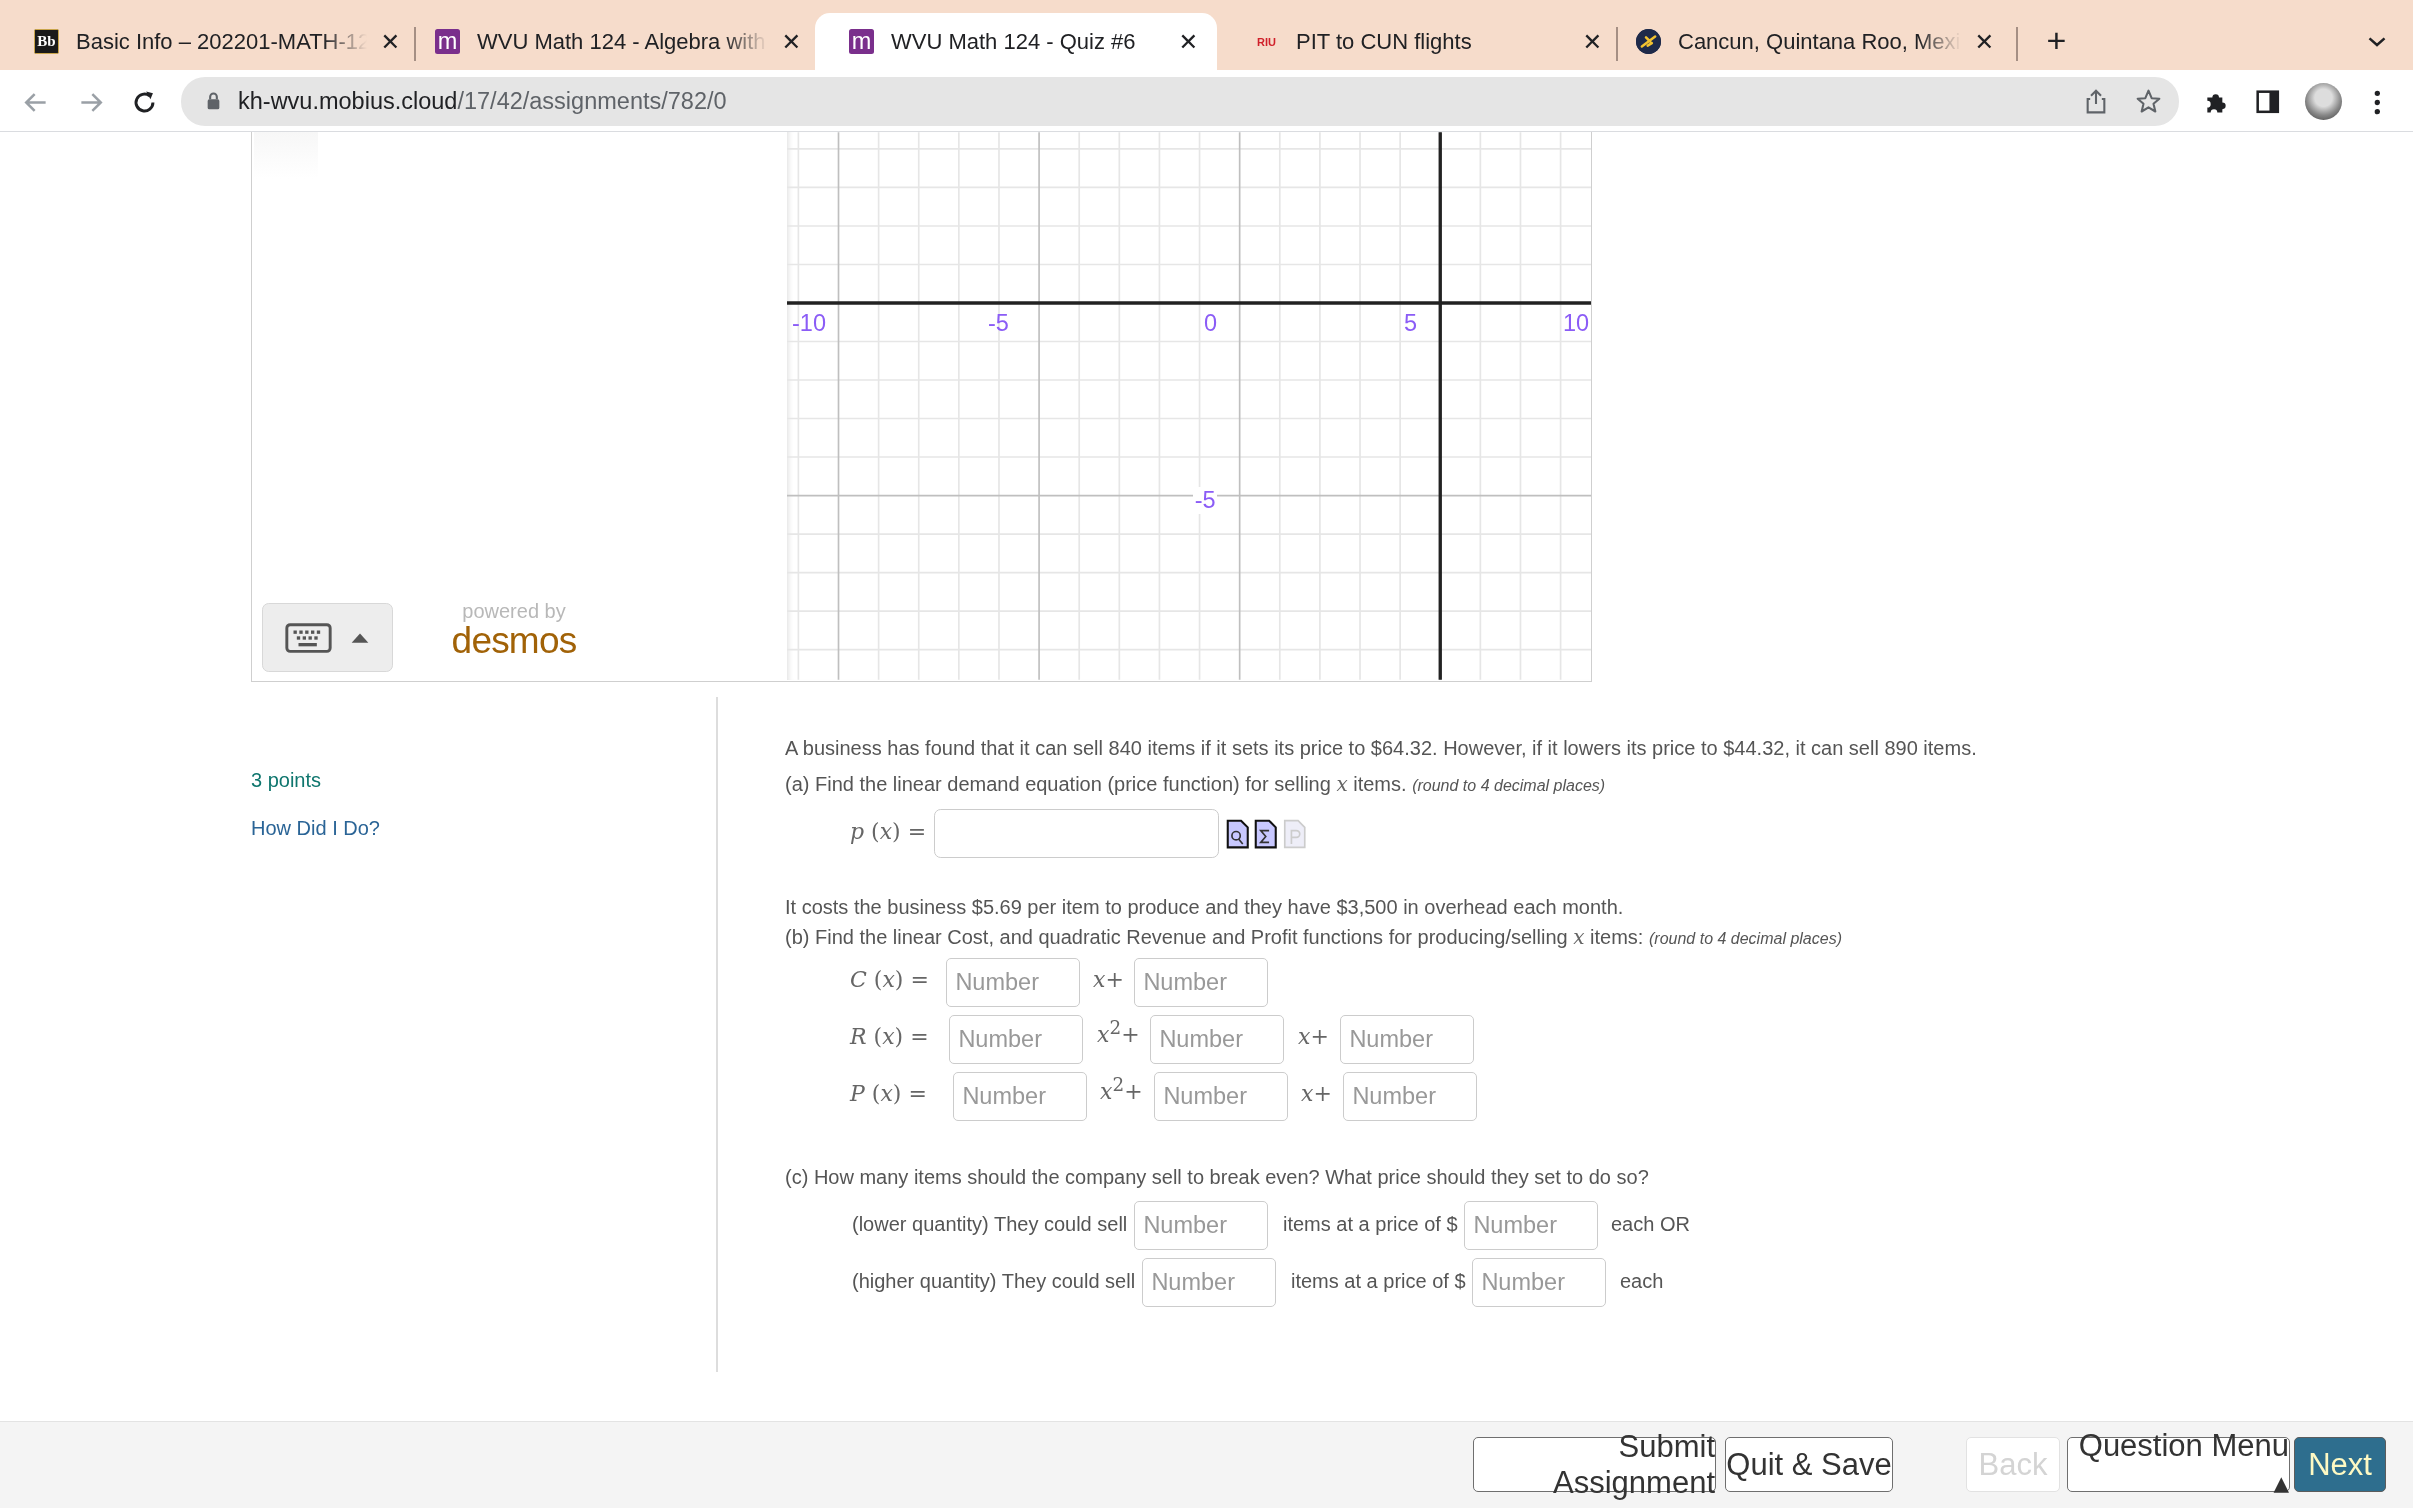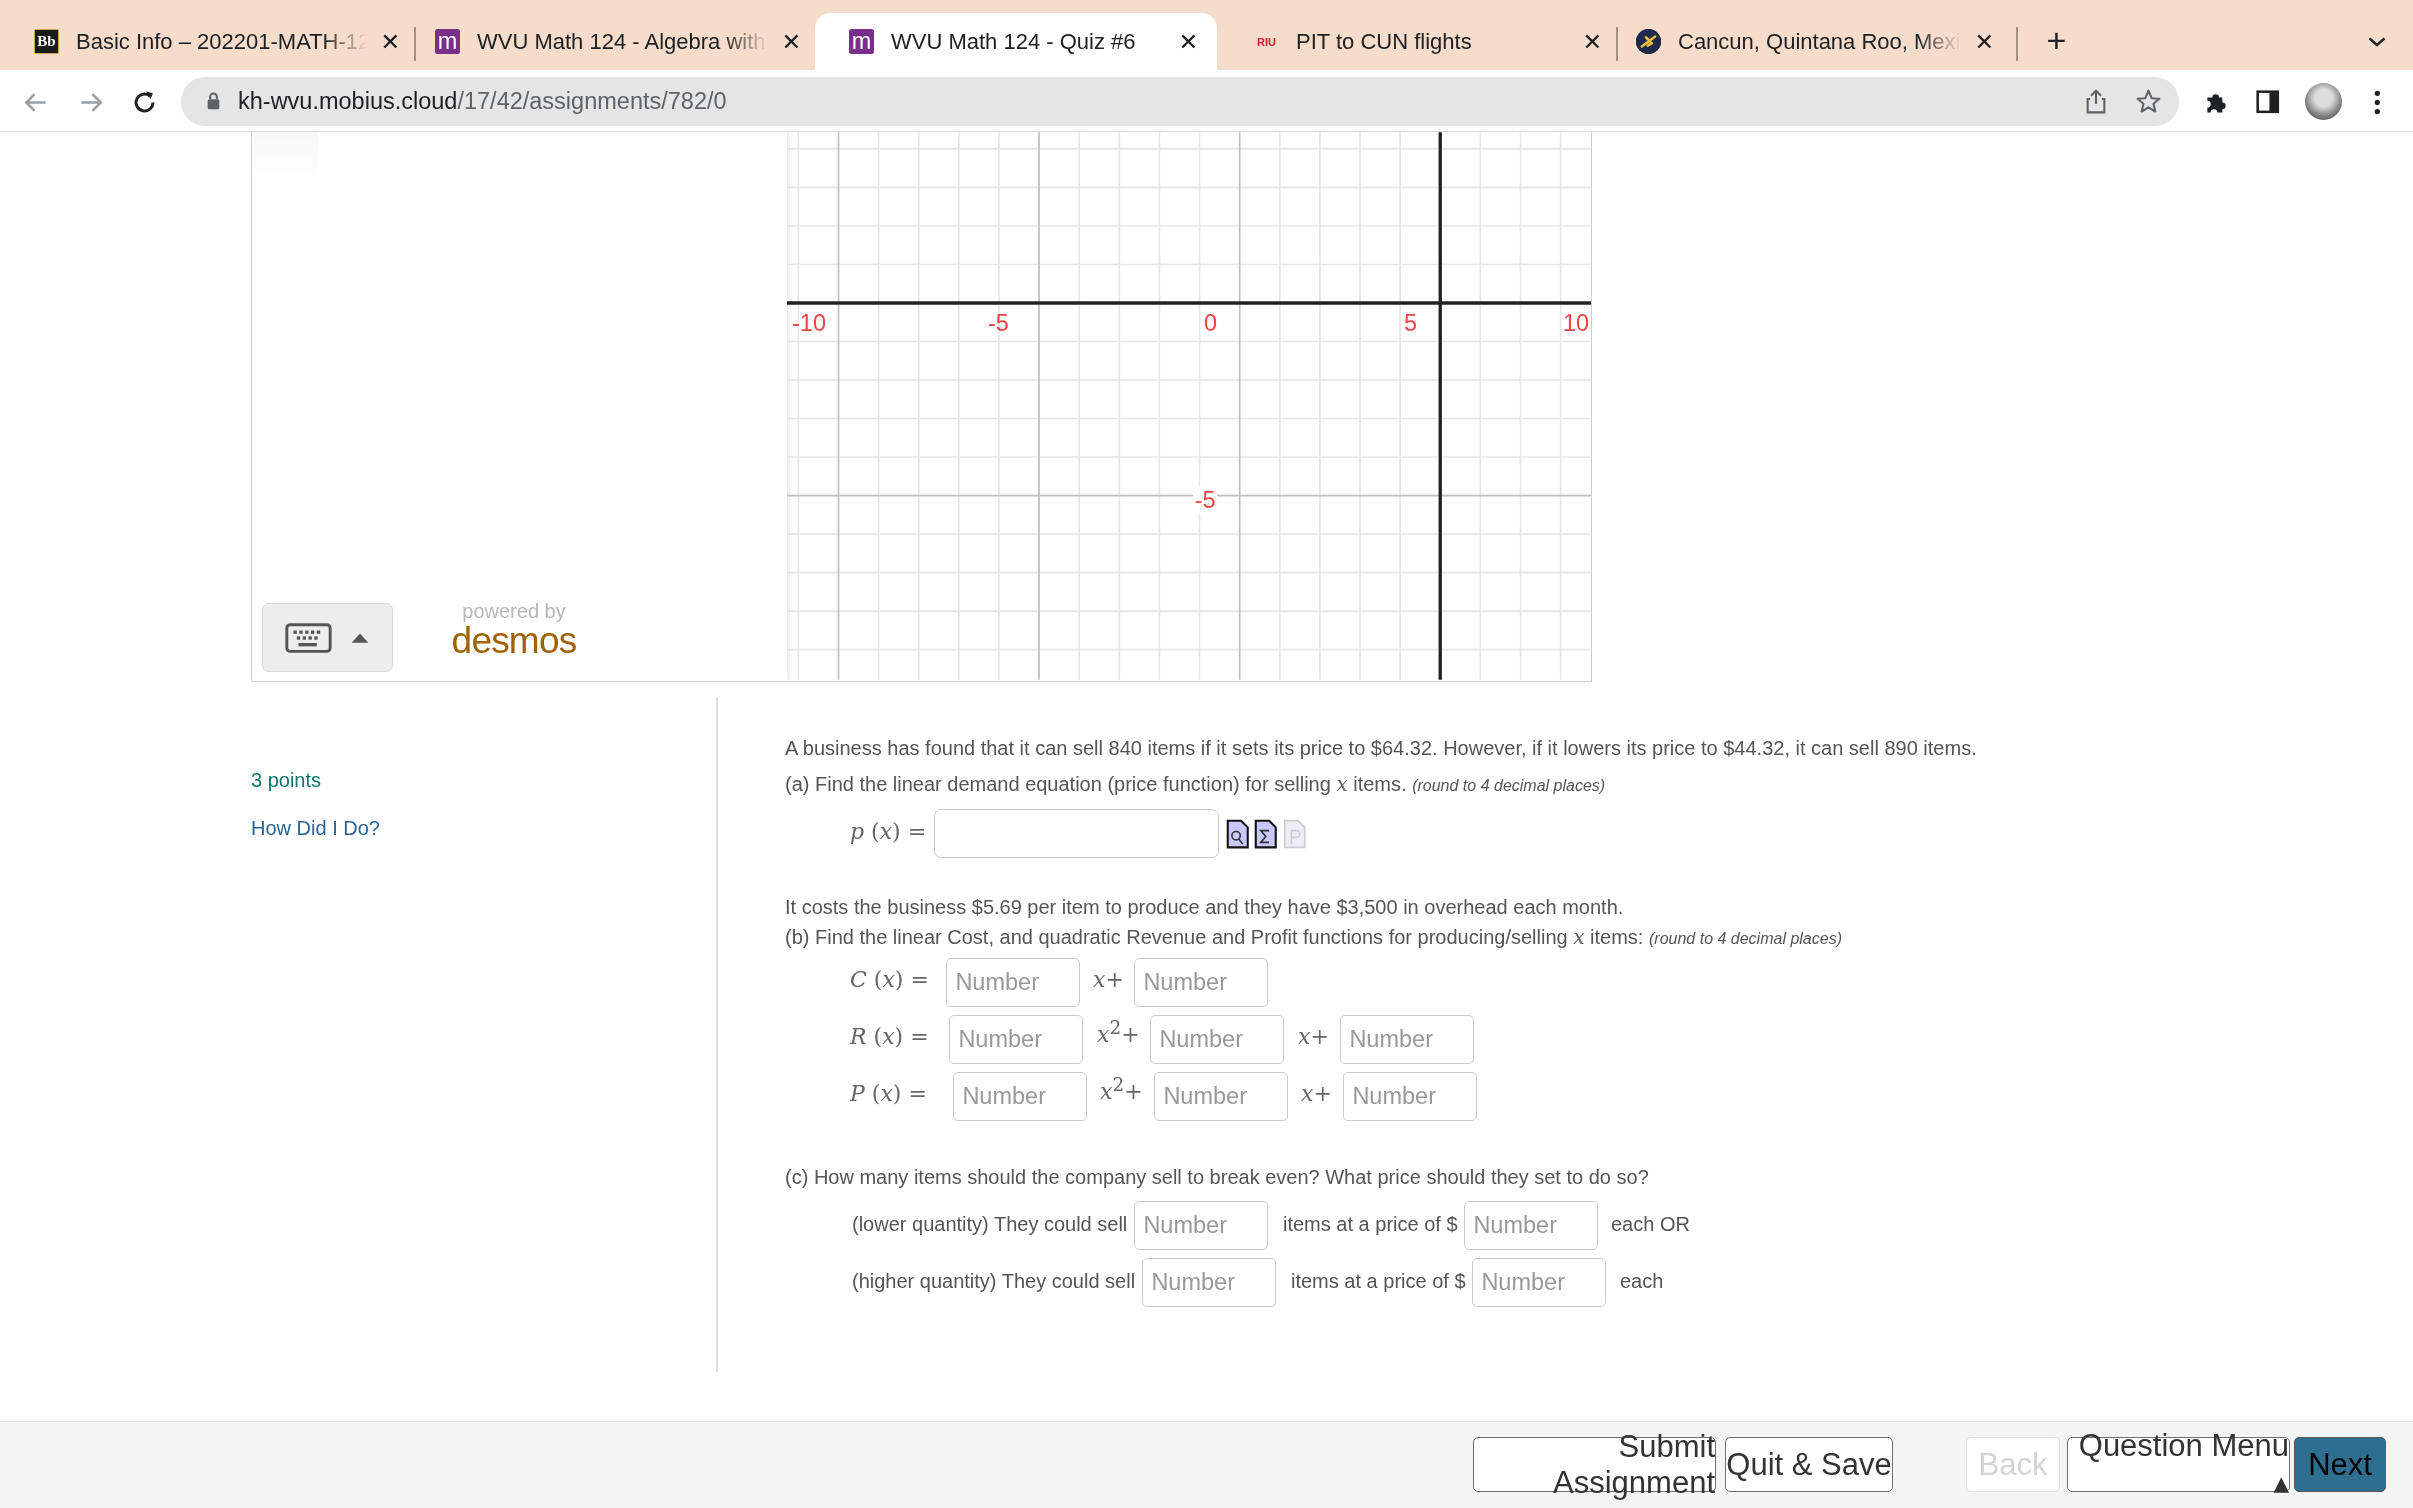--- a/index.html
+++ b/index.html
@@ -35,21 +35,21 @@
   
   .desmos { position: absolute; left: 251px; top: 132px; width: 1341px; height: 550px; border: 1.7px solid #cfcfcf; border-top: none; background: #fff; }
   .desmos .exp-panel { position: absolute; left: 0; top: 0; width: 535px; height: 548px; background: #fff; }
   .desmos .exp-stub { position: absolute; left: 1.7px; top: 0; width: 64px; height: 47px; background: linear-gradient(#f7f7f7, #fff); }
   .kbd-btn { position: absolute; left: 10px; top: 471px; width: 131px; height: 69px; background: #ededed; border: 1.7px solid #d8d8d8; border-radius: 6.7px; display: flex; align-items: center; justify-content: center; gap: 18.4px; }
   .powered { position: absolute; left: 199px; top: 468px; width: 126px; text-align: center; color: #b8b8b8; }
   .powered .p1 { font-size: 20px; line-height: 22px; }
   .powered .p2 { font-size: 37px; line-height: 37px; letter-spacing: -0.8px; color: #a16207; }
   .graph { position: absolute; left: 535px; top: 0; width: 804px; height: 548px; overflow: hidden; box-shadow: inset 5px 0 5px -3.4px rgba(0,0,0,0.12); }
   .graph svg { position: absolute; left: 0; top: 0; }
-  .tick-label { position: absolute; font-size: 23.5px; color: #ef4444; font-family: "Liberation Sans", sans-serif; }
+  .tick-label { position: absolute; font-size: 23.5px; color: #8b5cf6; font-family: "Liberation Sans", sans-serif; }
 
   
   .q-left { position: absolute; left: 251px; top: 737px; width: 466px; }
   .q-heading { display: flex; align-items: center; font-size: 35px; color: #666; }
   .q-heading .collapse { width: 10px; height: 3.4px; background: #bbb; margin: 0 11.7px 0 3.4px; }
   .q-points { margin-top: 32px; font-size: 20px; color: #0f766e; }
   .q-how { margin-top: 25px; font-size: 20px; color: #2a6496; cursor: pointer; }
   .q-divider { position: absolute; left: 716px; top: 697px; width: 1.7px; height: 675px; background: #ddd; }
 
   .q-body { position: absolute; left: 785px; top: 737px; width: 1592px; color: #555; font-size: 20px; }
@@ -58,21 +58,21 @@
   .math { font-family: "DejaVu Serif", "Liberation Serif", serif; font-style: italic; color: #666; font-size: 22px; }
   .math .up { font-style: normal; }
   .inp { position: absolute; height: 49px; border: 1.7px solid #ccc; border-radius: 5px; background: #fff; font-size: 23.5px; color: #a21caf; padding: 0 8.4px; display: flex; align-items: center; font-family: "Liberation Sans", sans-serif; }
   .inp::placeholder { color: #999; }
   .tool-ic { position: absolute; width: 23.5px; height: 30px; }
 
   
   .footer { position: absolute; left: 0; top: 1421px; width: 2413px; height: 87px; background: #f4f4f4; border-top: 1.7px solid #e3e3e3; }
   .fbtn { position: absolute; top: 15px; height: 55px; border: 1.7px solid #6f6f6f; border-radius: 5px; background: #fff; font-size: 31px; color: #333; display: flex; align-items: center; justify-content: center; font-family: "Liberation Sans", sans-serif; text-align: right; }
   .fbtn.disabled { border-color: #e2e2e2; color: #d4d4d4; }
-  .fbtn.primary { background: #2e6e8e; color: #000000; border-color: #5c5c5c; }
+  .fbtn.primary { background: #2e6e8e; color: #fef9c3; border-color: #5c5c5c; }
 </style>
 </head>
 <body>
 
 <div id="root">
 
   <div class="tabstrip">
     <div class="tab" style="left:0;width:419px;">
       <span class="favicon fav-bb">Bb</span>
       <span class="title">Basic Info – 202201-MATH-124</span>

